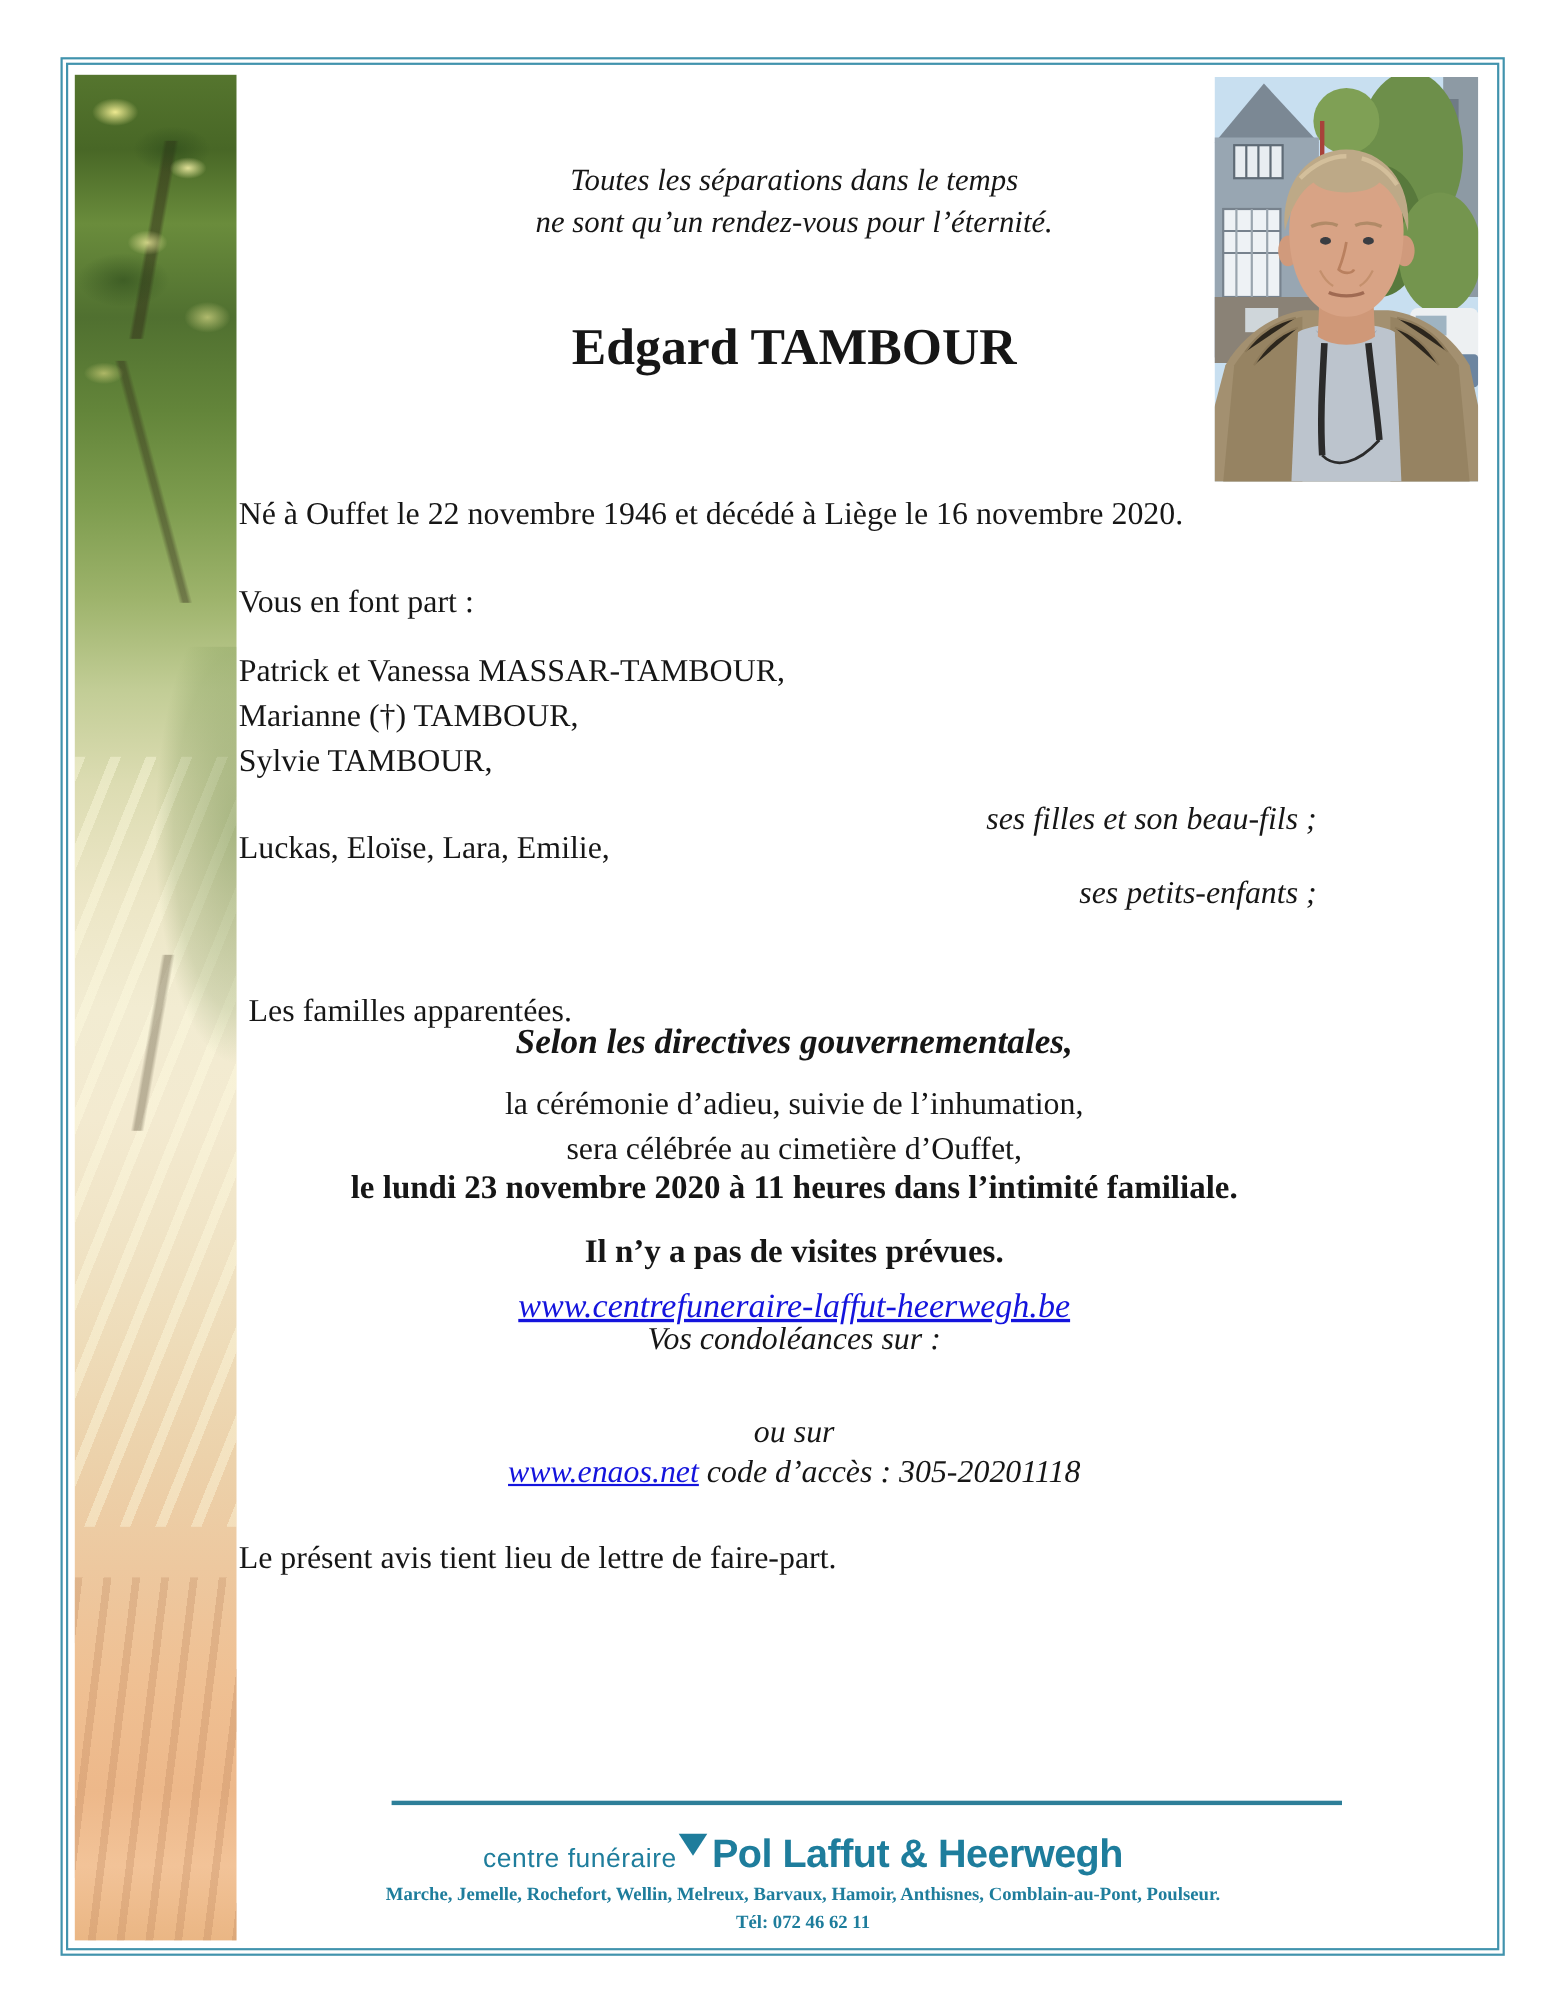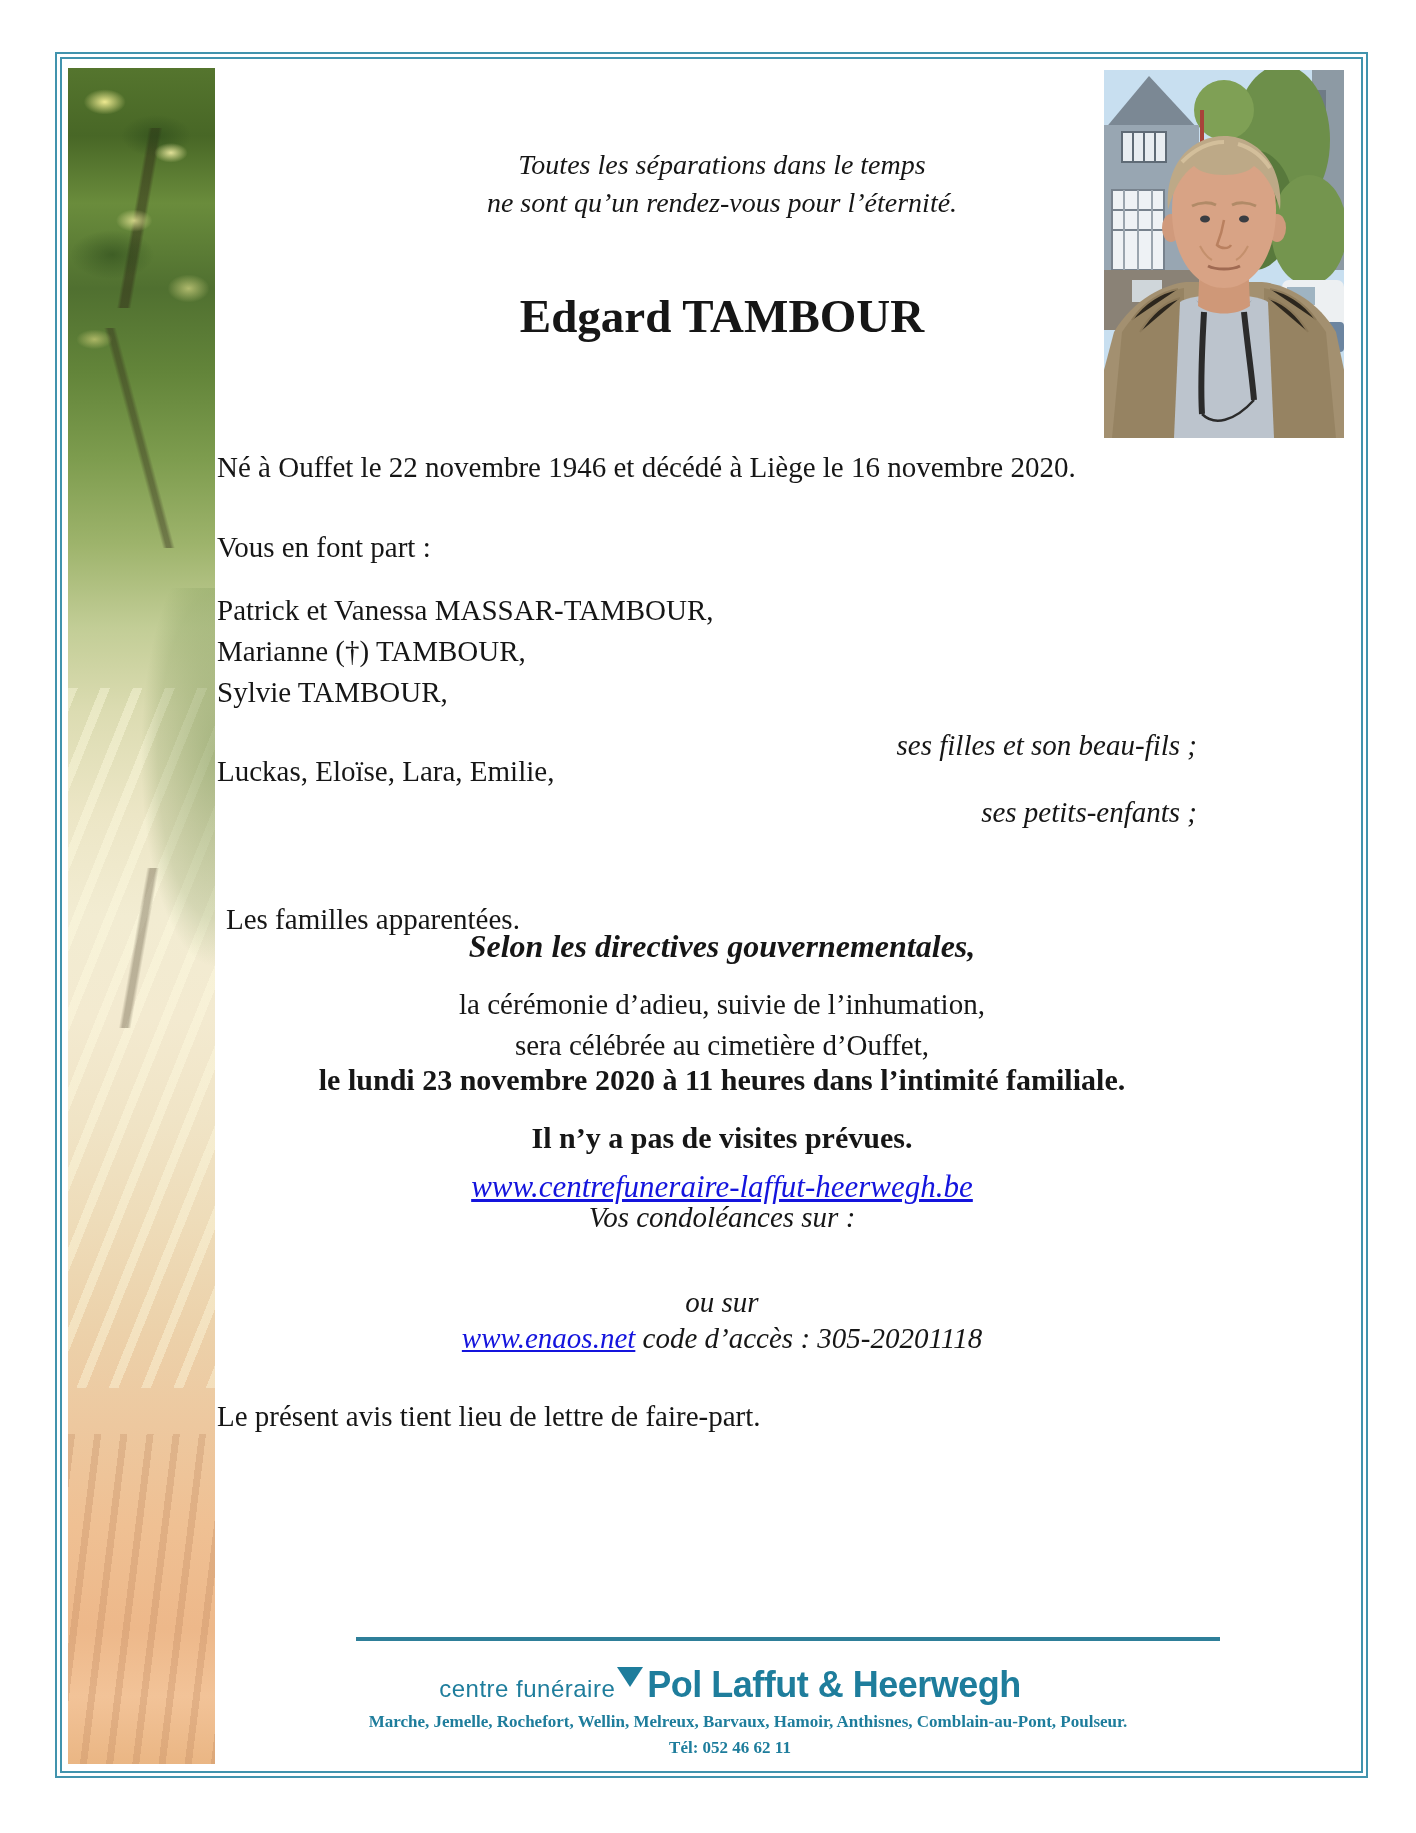--- a/index.html
+++ b/index.html
@@ -67,21 +67,21 @@
   .ceremony{top:984px;font-size:29px;line-height:41px;}
   .boldline{font-weight:bold;font-size:30px;}
   .ital{font-style:italic;font-size:29px;}
   a.doclink{color:#1414dd;text-decoration:underline;font-style:italic;cursor:pointer;}
   
   .foot-rule{position:absolute;left:356px;top:1637px;width:864px;height:4px;background:#2e7f99;}
   .brand-row{position:absolute;left:230px;top:1664px;width:1000px;text-align:center;color:#1e7d9c;font-family:"Liberation Sans","DejaVu Sans",sans-serif;}
   .brand-prefix{font-size:24px;letter-spacing:.5px;}
   .brand-name{font-size:36px;font-weight:bold;letter-spacing:-.5px;}
   .brand-tri{display:inline-block;width:0;height:0;border-left:13px solid transparent;border-right:13px solid transparent;border-top:20px solid #1e7d9c;position:relative;top:-16px;margin:0 4px 0 2px;vertical-align:middle;}
-  .cities{position:absolute;left:248px;top:1712px;width:1000px;text-align:center;color:#1e7d9c;font-weight:bold;font-size:17px;}
+  .cities{position:absolute;left:230px;top:1712px;width:1000px;text-align:center;color:#1e7d9c;font-weight:bold;font-size:17px;}
   .phone{position:absolute;left:230px;top:1738px;width:1000px;text-align:center;color:#1e7d9c;font-weight:bold;font-size:17px;}
 </style>
 </head>
 <body>
 
 <div class="frame"></div>
 
 <div class="side-strip"></div>
 
 <div class="portrait">
@@ -208,13 +208,13 @@
 
 <div class="t body-line" style="left:217px;top:1400px;">Le présent avis tient lieu de lettre de faire-part.</div>
 
 <div class="foot-rule"></div>
 
 <div class="brand-row">
   <span class="brand-prefix">centre funéraire</span><span class="brand-tri"></span><span class="brand-name">Pol Laffut &amp; Heerwegh</span>
 </div>
 
 <div class="cities">Marche, Jemelle, Rochefort, Wellin, Melreux, Barvaux, Hamoir, Anthisnes, Comblain-au-Pont, Poulseur.</div>
-<div class="phone">Tél: 052 46 62 11</div>
+<div class="phone">Tél: 072 46 62 11</div>
 
 </body></html>

